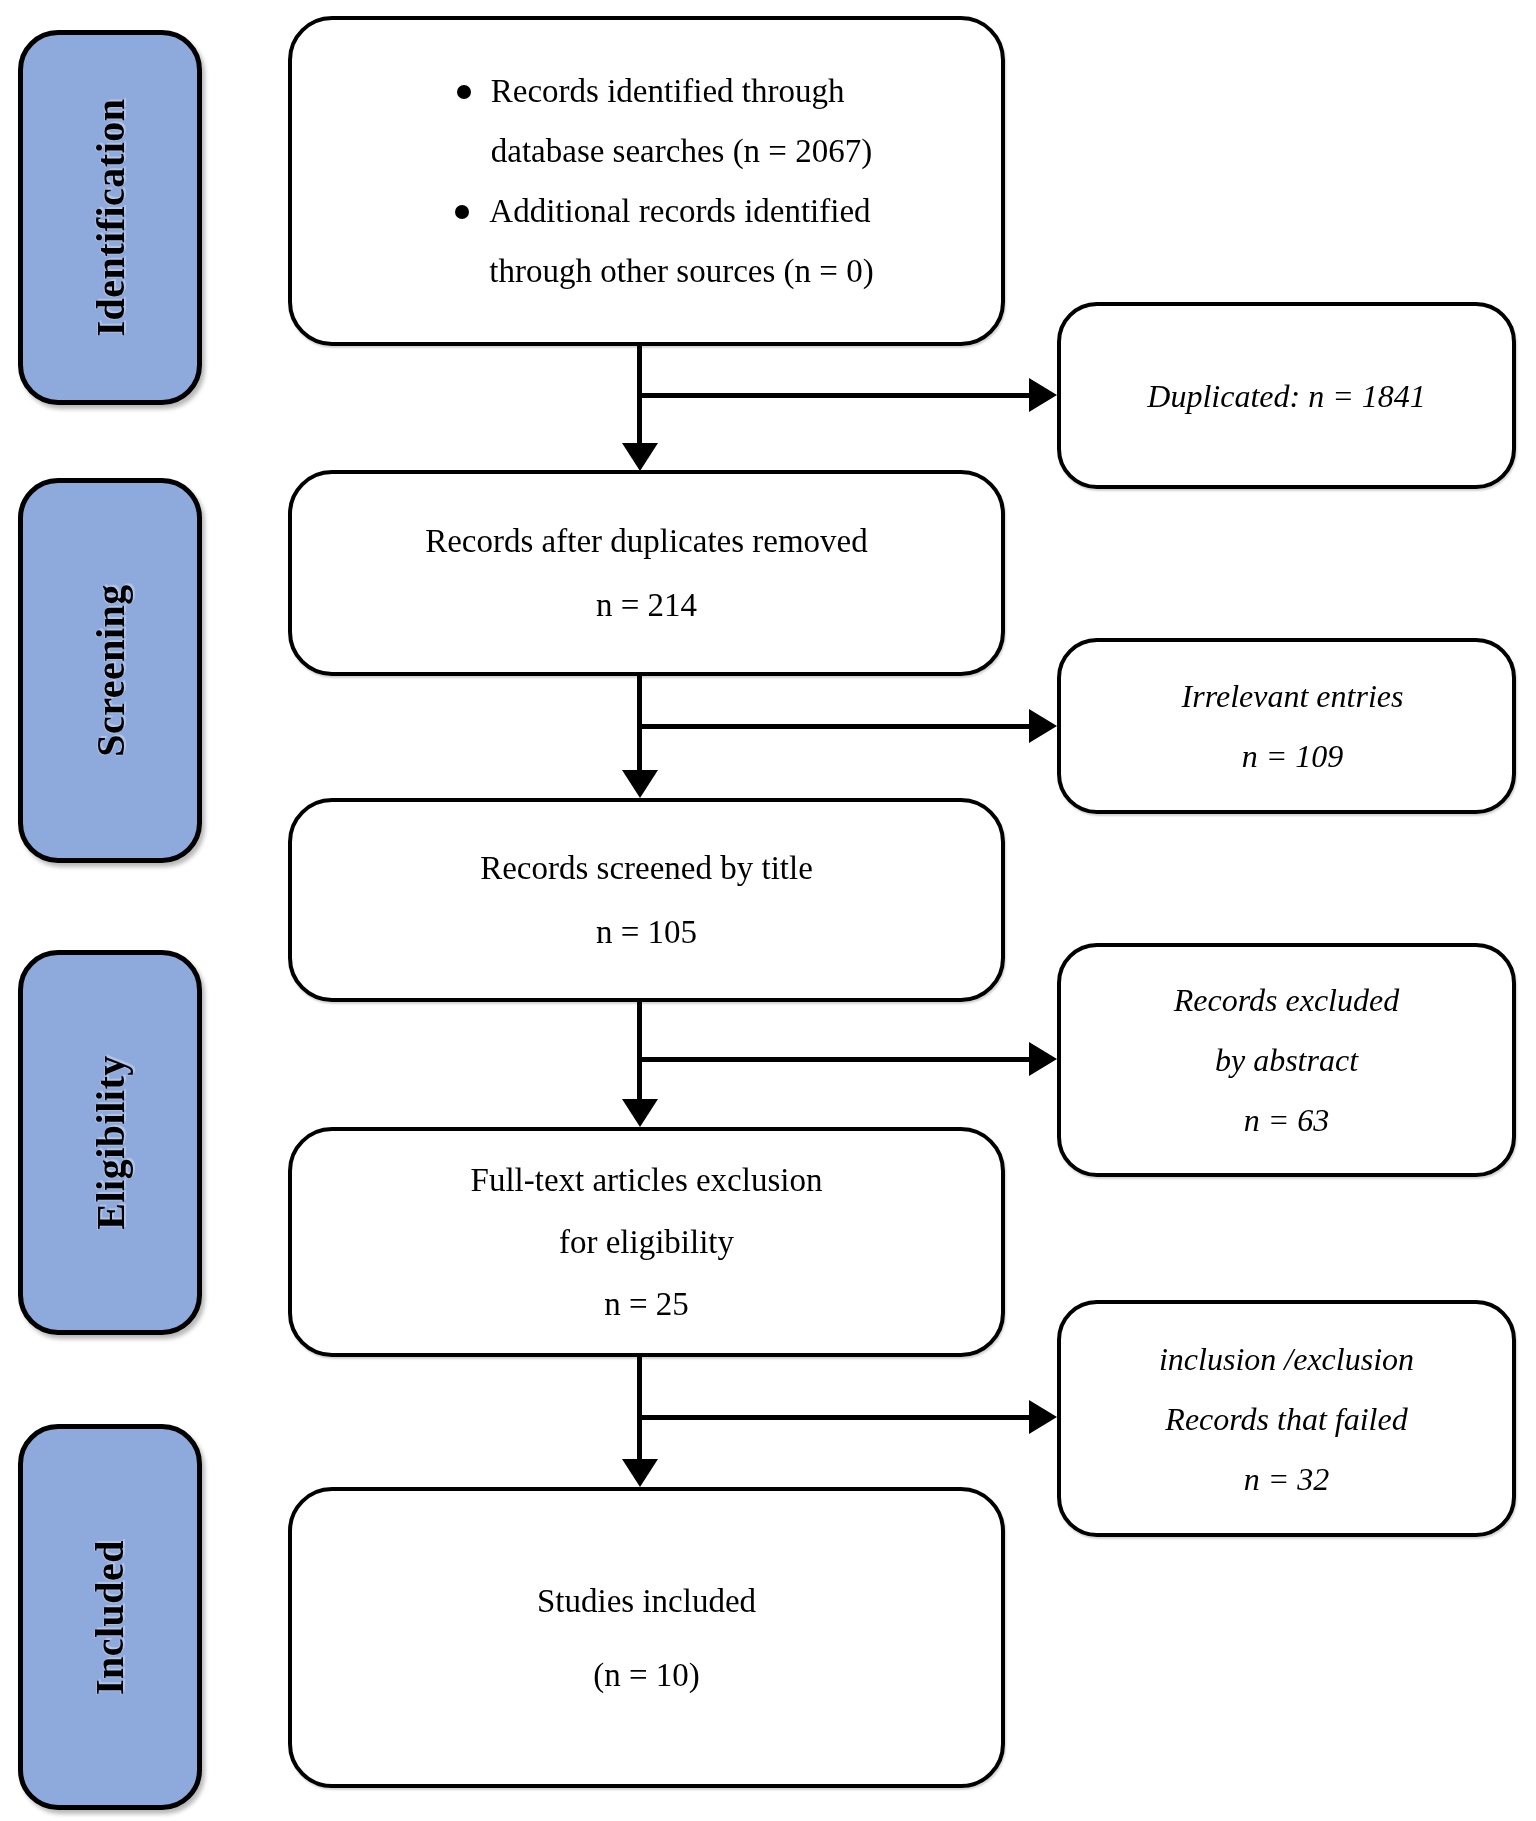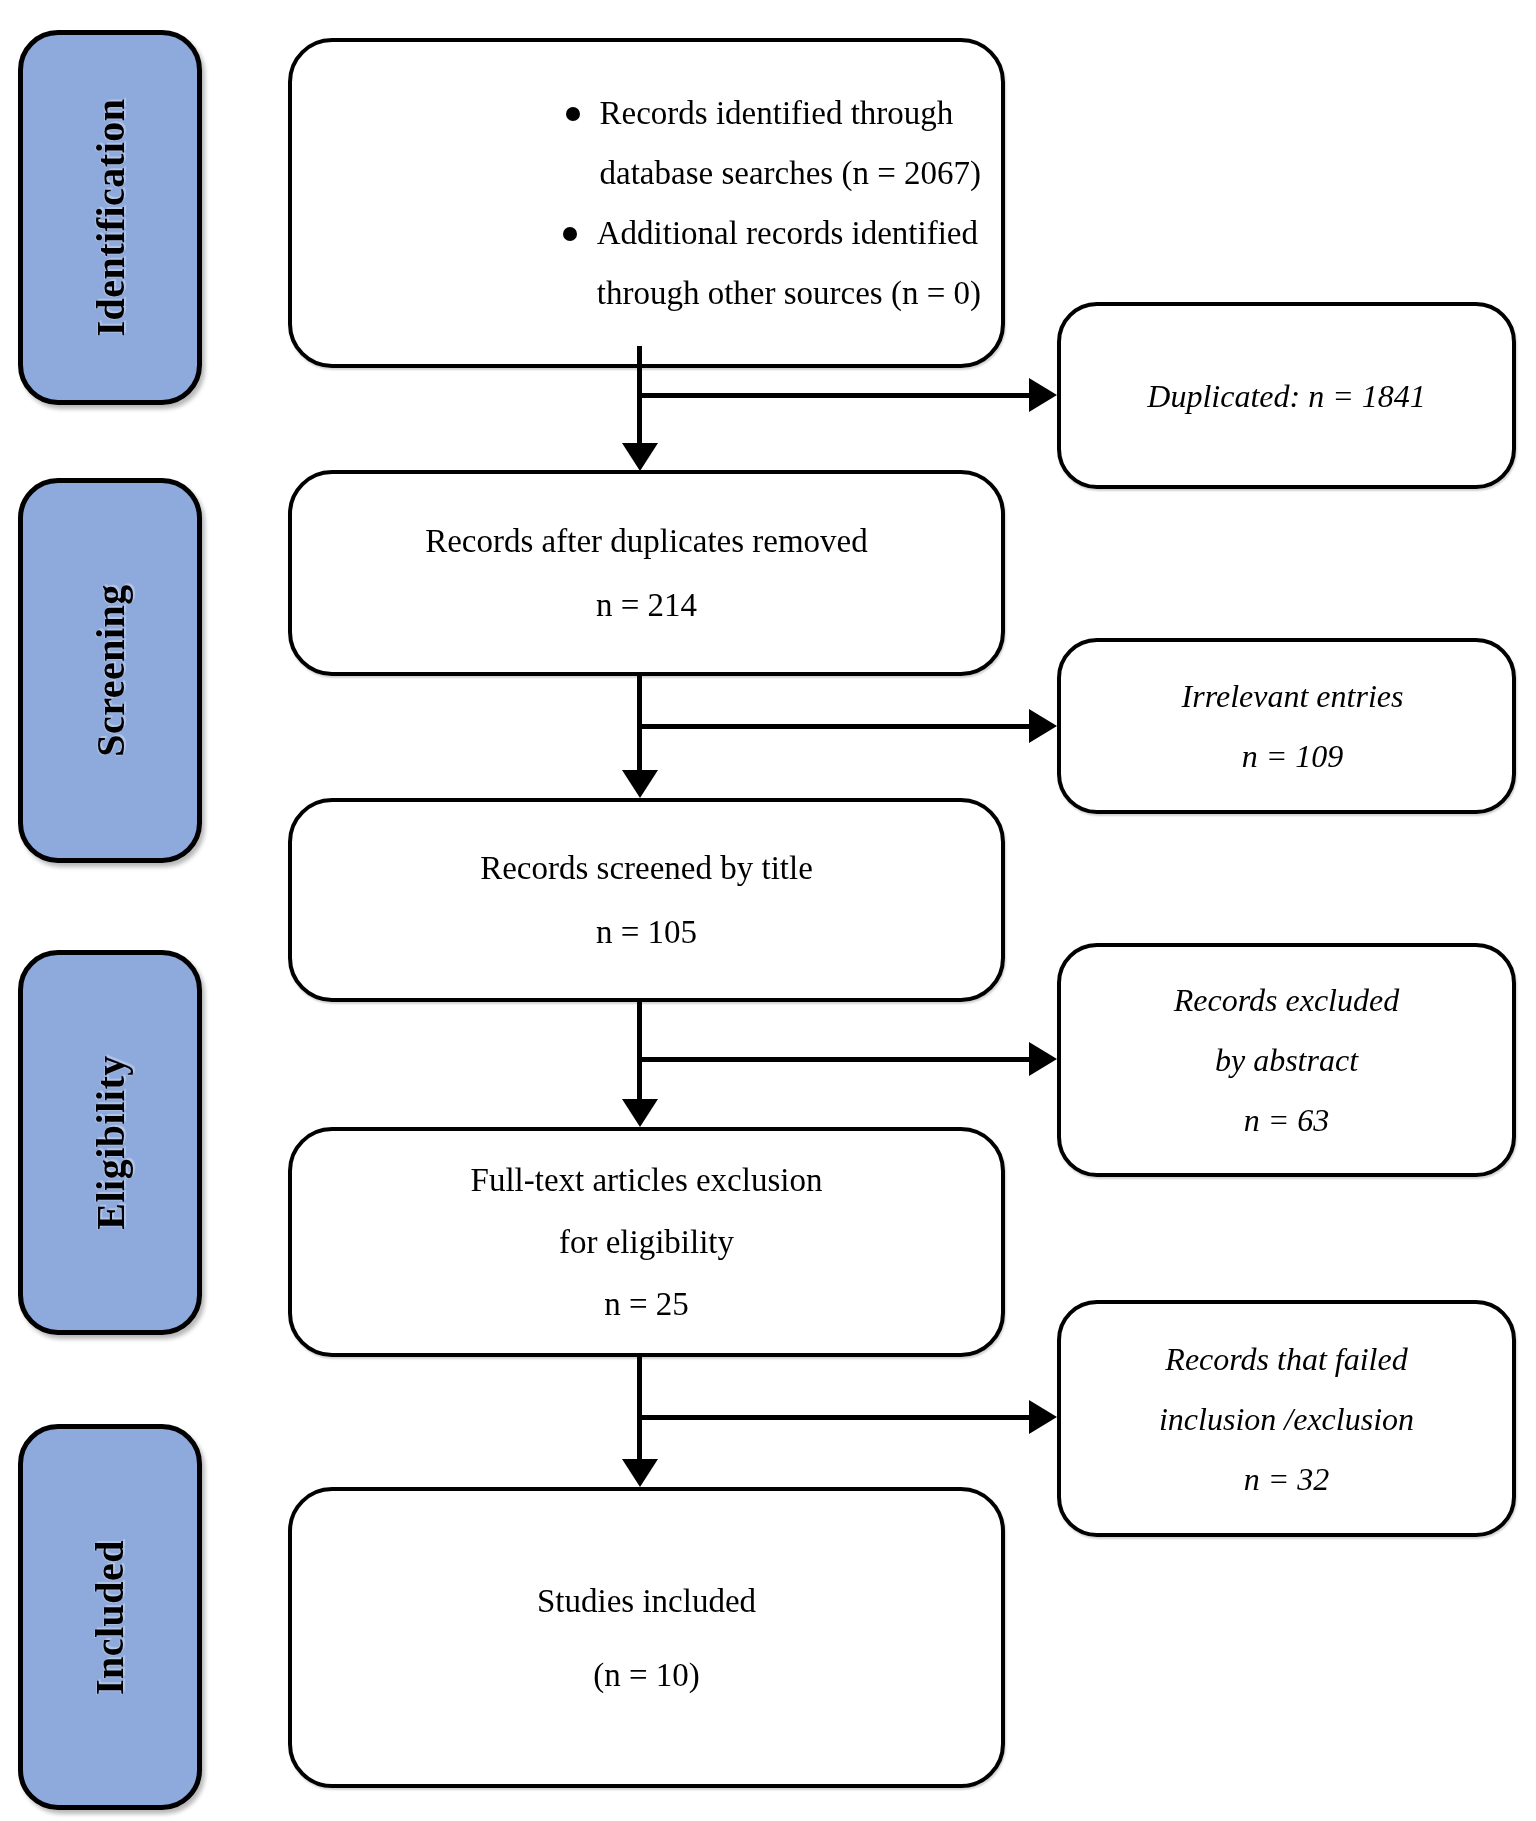--- a/index.html
+++ b/index.html
@@ -52,25 +52,24 @@
     display: flex;
     flex-direction: column;
     align-items: center;
     justify-content: center;
     text-align: center;
     font-size: 33px;
     line-height: 64px;
     box-shadow: 1px 2px 2px rgba(0,0,0,0.18);
   }
   .flow-box.bullets-box {
-    align-items: flex-end;
+    align-items: center;
     padding-left: 56px;
     padding-right: 20px;
     line-height: 60px;
-    margin-top: 22px;
   }
   .bullet-item { position: relative; padding-left: 34px; text-align: left; }
   .bullet-dot {
     position: absolute;
     left: 0;
     top: 24px;
     width: 14px;
     height: 14px;
     border-radius: 50%;
     background: var(--stroke);
@@ -175,22 +174,22 @@
     <div>n = 109</div>
   </div>
 
   <div class="side-box" style="top:943px;height:234px;">
     <div>Records excluded</div>
     <div>by abstract</div>
     <div>n = 63</div>
   </div>
 
   <div class="side-box" style="top:1300px;height:237px;">
+    <div>inclusion /exclusion</div>
     <div>Records that failed</div>
-    <div>inclusion /exclusion</div>
     <div>n = 32</div>
   </div>
 
   <div class="vline" style="left:637px;top:346px;height:99px;"></div>
   <div class="arrow-down" style="left:622px;top:443px;"></div>
 
   <div class="vline" style="left:637px;top:676px;height:95px;"></div>
   <div class="arrow-down" style="left:622px;top:770px;"></div>
 
   <div class="vline" style="left:637px;top:1002px;height:98px;"></div>

